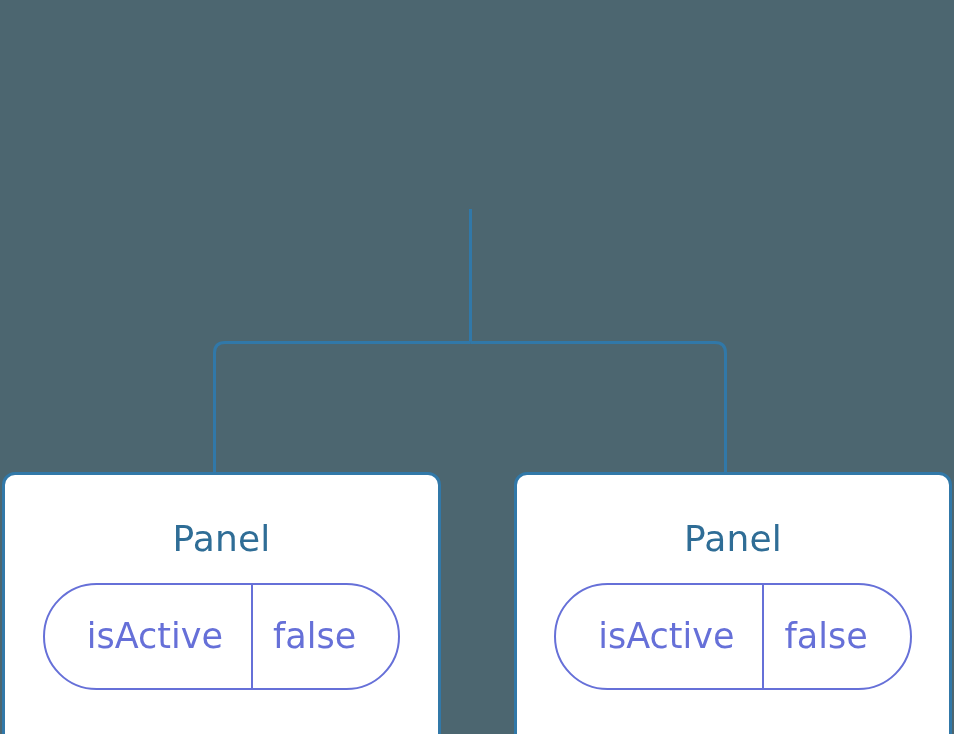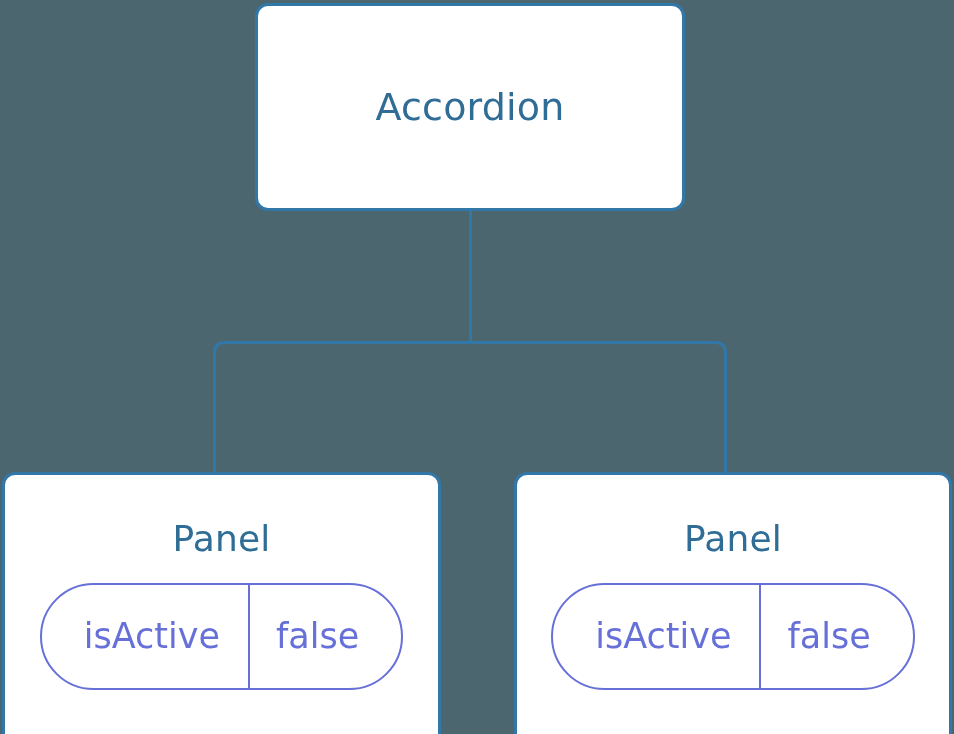--- a/index.html
+++ b/index.html
@@ -105,40 +105,37 @@
     white-space: nowrap;
     box-sizing: border-box;
   }
 
   .prop-key {
     padding: 0 28px 0 42px;
     border-right: 2.5px solid #6670d8;
   }
 
   .prop-value {
-    padding: 0 42px 0 26px;
+    padding: 0 42px 0 20px;
   }
 </style>
 </head>
 <body>
 
 <div id="diagram-canvas">
 
   <svg id="connector-layer" viewBox="0 0 954 734" width="954" height="734" xmlns="http://www.w3.org/2000/svg">
 
     <path d="M 470.5 209 L 470.5 342.5" fill="none" stroke="#3178a8" stroke-width="3"></path>
 
     <path d="M 470.5 342.5 L 225 342.5 Q 214.5 342.5 214.5 353 L 214.5 476" fill="none" stroke="#3178a8" stroke-width="3" stroke-linecap="butt"></path>
 
     <path d="M 470.5 342.5 L 715 342.5 Q 725.5 342.5 725.5 353 L 725.5 476" fill="none" stroke="#3178a8" stroke-width="3" stroke-linecap="butt"></path>
   </svg>
 
-  <div class="node-box" id="node-accordion">
-    <span class="node-title">Accordion</span>
-  </div>
 
   <div class="node-box node-panel" id="node-panel-left">
     <span class="node-title">Panel</span>
     <div class="prop-pill">
       <span class="prop-key">isActive</span>
       <span class="prop-value">false</span>
     </div>
   </div>
 
   <div class="node-box node-panel" id="node-panel-right">

